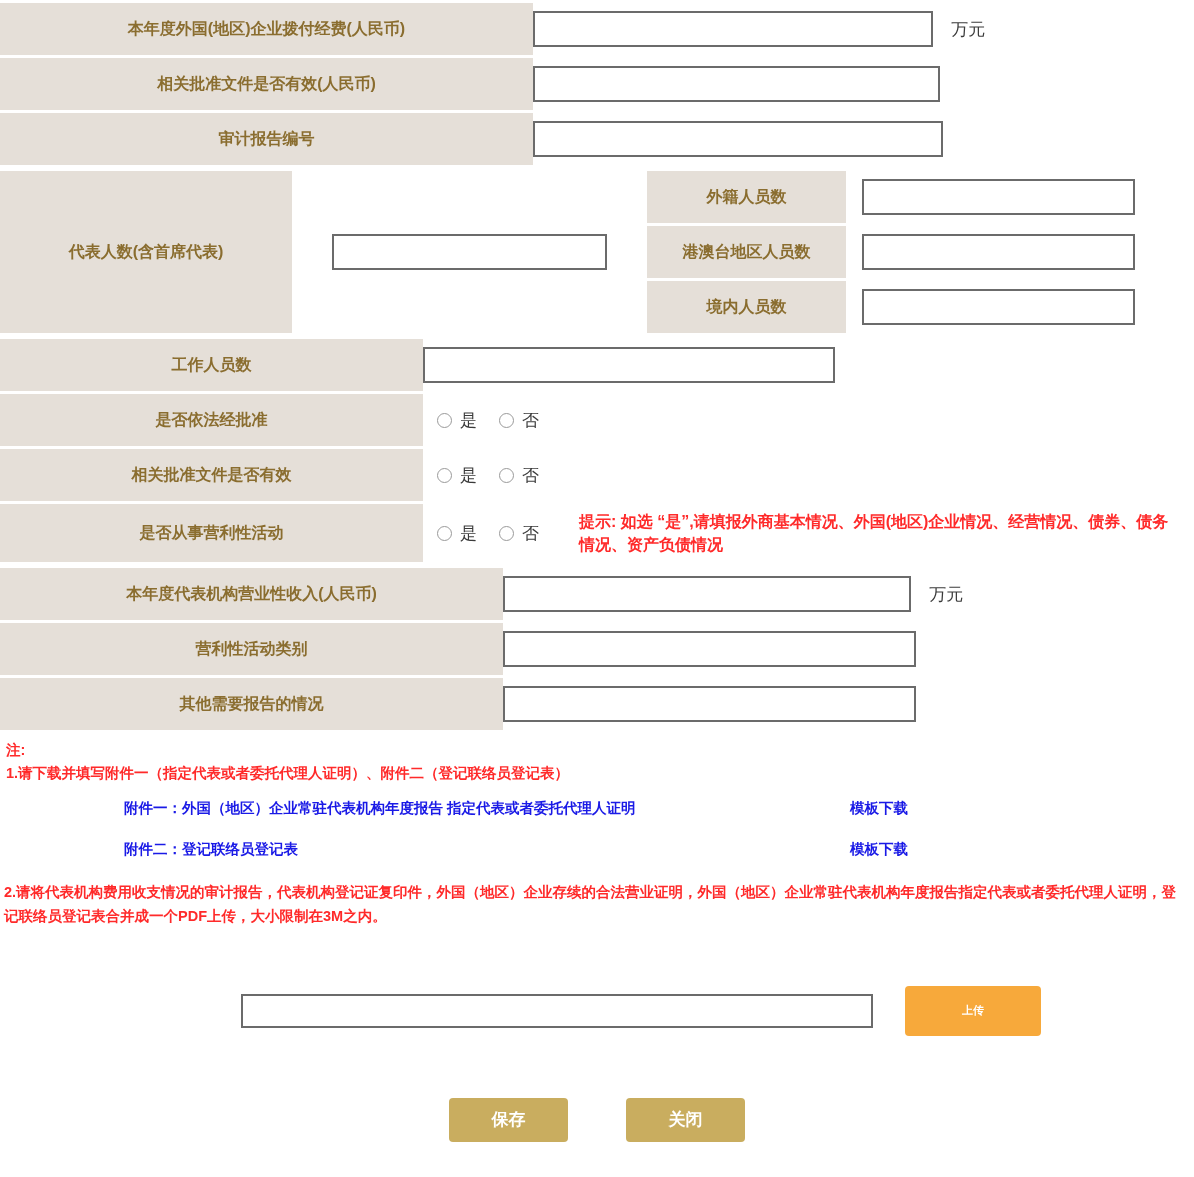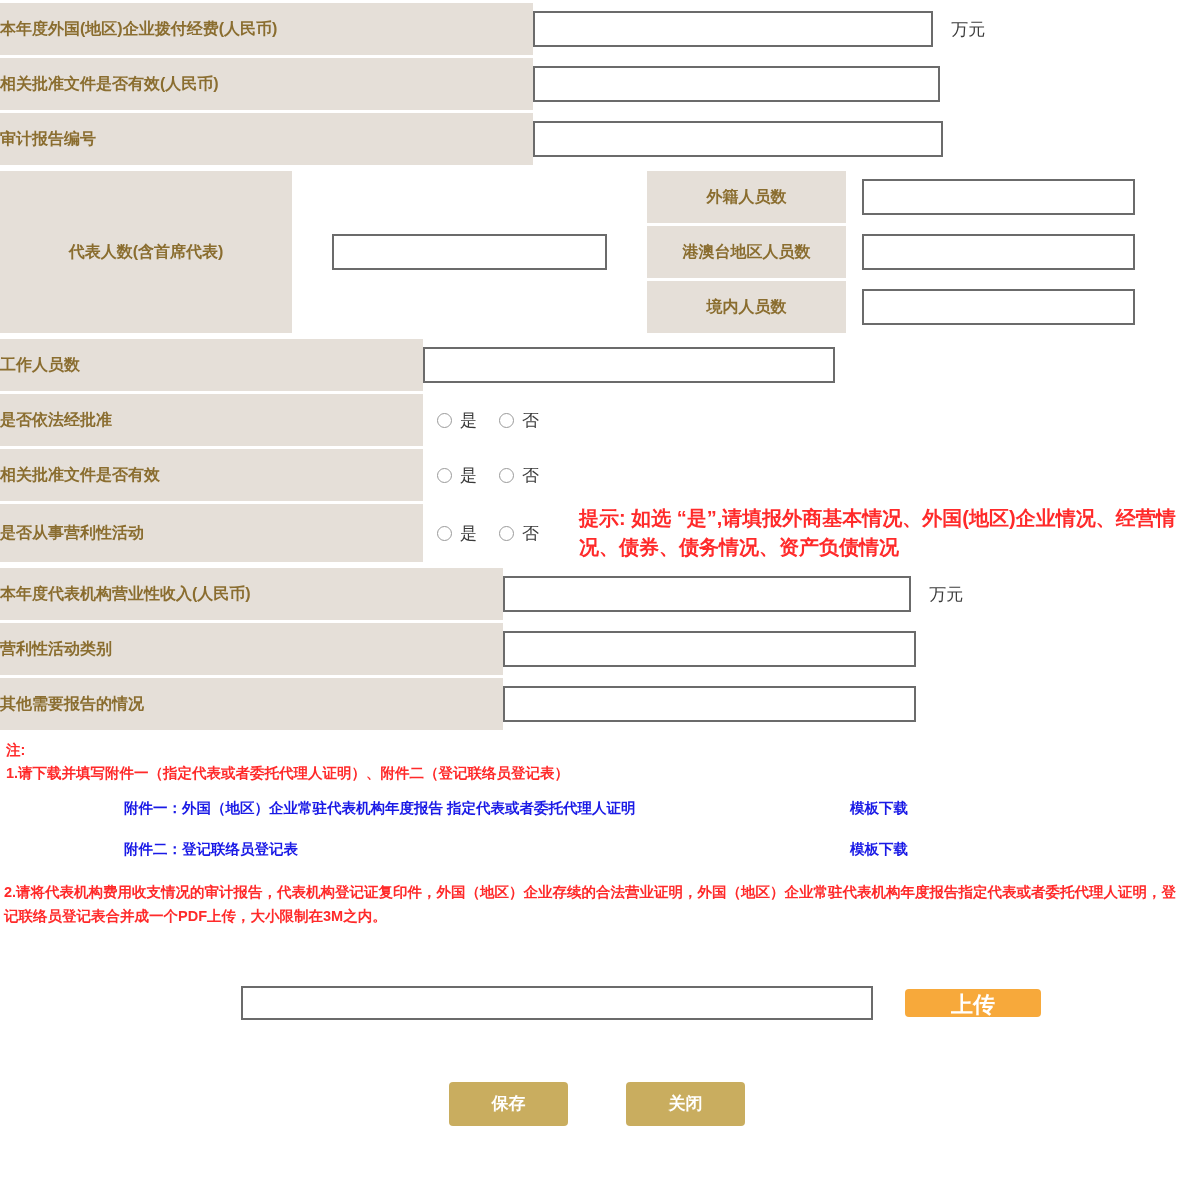--- a/index.html
+++ b/index.html
@@ -26,21 +26,21 @@
   }
   .form-table td {
     padding: 0;
     vertical-align: middle;
   }
   .lbl {
     background: #e5dfd8;
     color: #8a6d2f;
     font-weight: bold;
     font-size: 16px;
-    text-align: left;
+    text-align: center;
     padding-right: 18px;
     line-height: 1.35;
     height: 52px;
   }
   .val {
     background: #ffffff;
     padding-left: 14px;
   }
   .val.pad0 { padding-left: 0; }
 
@@ -81,21 +81,21 @@
     background: #fff;
     display: inline-block;
     margin-right: 8px;
   }
   .radio-lbl {
     color: #3a3a3a;
     font-size: 17px;
   }
   .hint {
     color: #ff2a2a;
-    font-size: 20px;
+    font-size: 16px;
     font-weight: bold;
     line-height: 1.45;
     padding-left: 18px;
     padding-right: 14px;
   }
 
   
   .rep-wrap {
     display: flex;
     width: 1194px;
@@ -207,26 +207,26 @@
   .upload-input {
     width: 632px;
     height: 34px;
     border: 2px solid #6b6b6b;
     background: #ffffff;
     box-sizing: border-box;
   }
   .btn-upload {
     margin-left: 32px;
     width: 136px;
-    height: 28px;
+    height: 50px;
     background: #f7a93b;
     border: none;
     border-radius: 4px;
     color: #ffffff;
-    font-size: 22px;
+    font-size: 11px;
     font-weight: bold;
     font-family: "Liberation Sans", "DejaVu Sans", sans-serif;
     cursor: pointer;
   }
 
   
   .footer-btns {
     display: flex;
     justify-content: center;
     gap: 58px;

